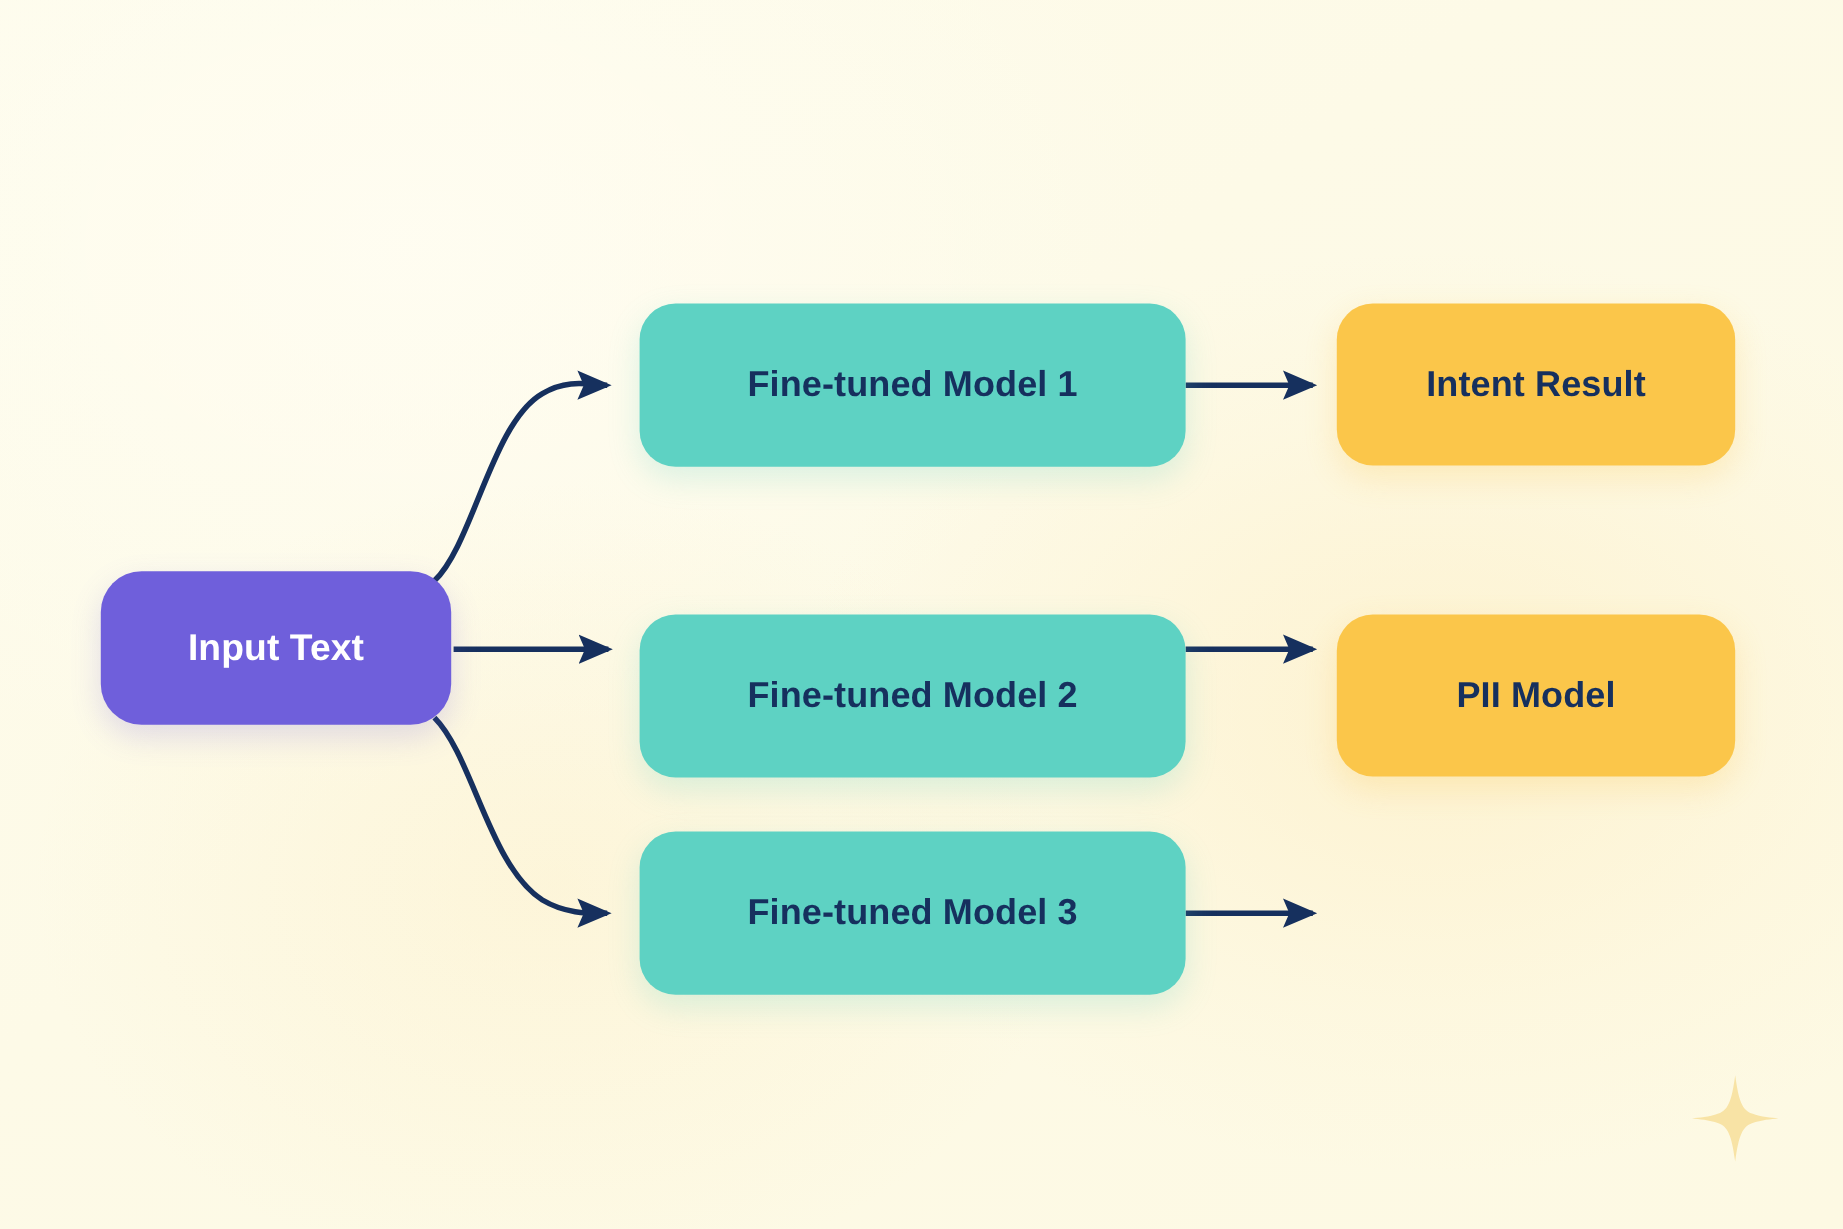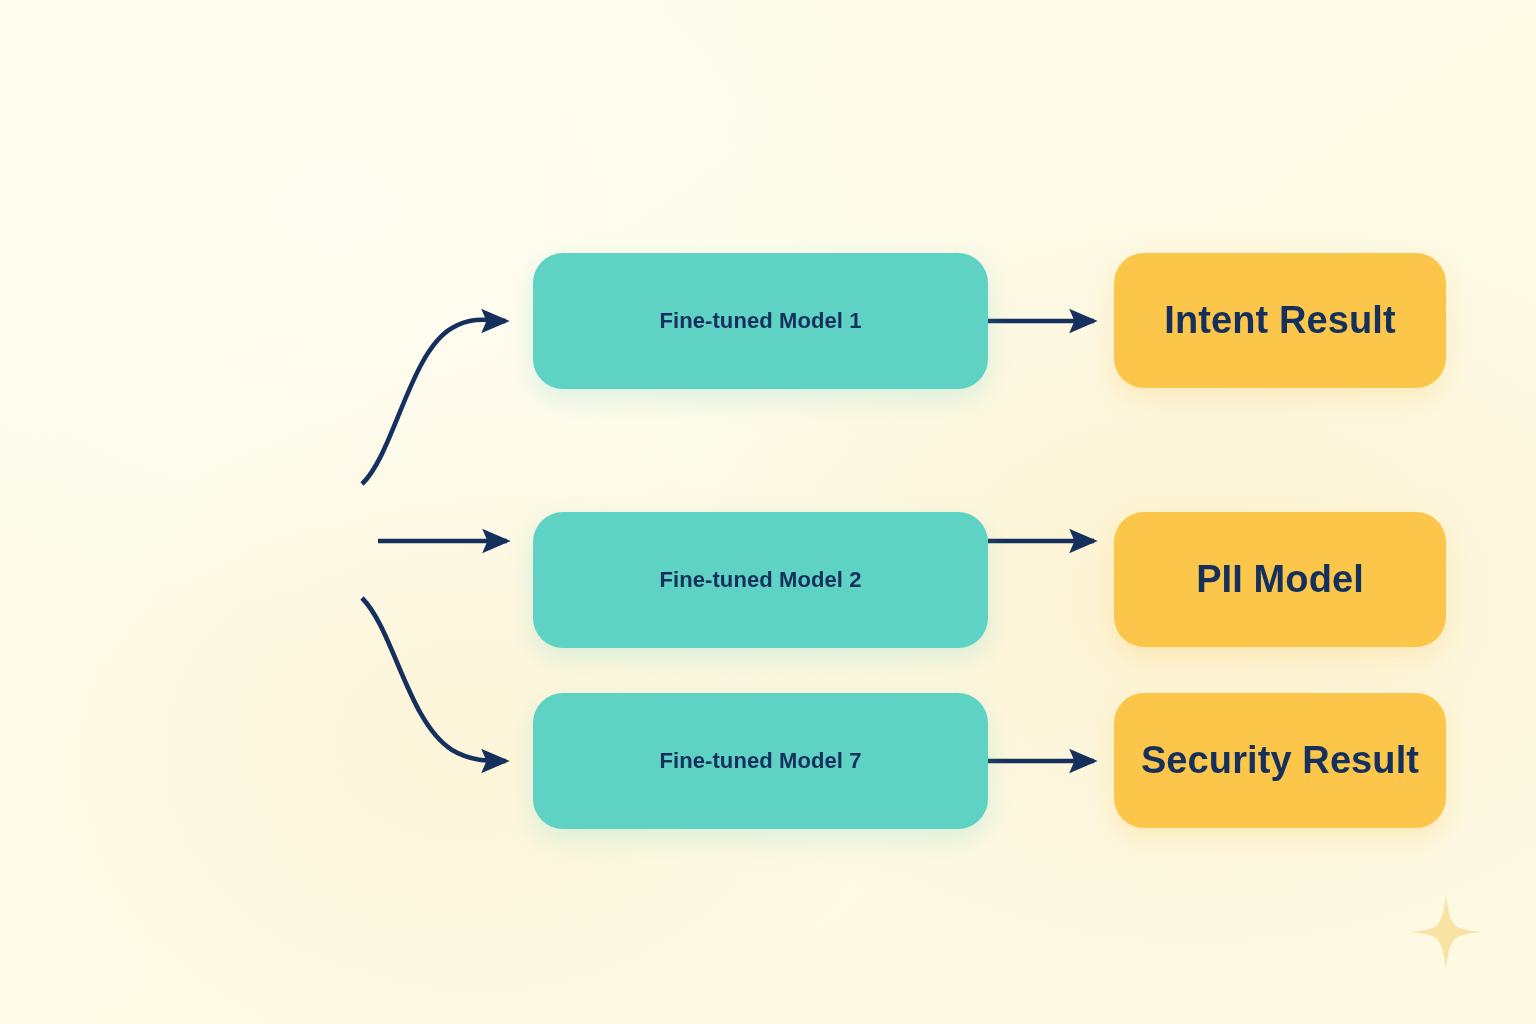--- a/index.html
+++ b/index.html
@@ -49,31 +49,31 @@
     font-size: 31px;
     box-shadow: 0 10px 26px rgba(111,95,219,0.20);
   }
   .node-model {
     width: 455px;
     height: 136px;
     left: 533px;
     border-radius: 30px;
     background: #5ED2C3;
     color: #16305E;
-    font-size: 22px;
+    font-size: 30px;
     box-shadow: 0 10px 26px rgba(94,210,195,0.22);
   }
   .node-result {
     width: 332px;
     height: 135px;
     left: 1114px;
     border-radius: 30px;
     background: #FBC64A;
     color: #16305E;
-    font-size: 38px;
+    font-size: 30px;
     box-shadow: 0 10px 26px rgba(251,198,74,0.24);
   }
   .row-1 { top: 253px; }
   .row-2 { top: 473px; margin-top: 39px; }
   .row-3 { top: 693px; }
   .sparkle {
     position: absolute;
     left: 1406px;
     top: 892px;
     width: 80px;
@@ -96,38 +96,38 @@
     <g fill="none" stroke="#16305E" stroke-width="4.6" stroke-linecap="butt" marker-end="url(#arrowhead)">
       <path d="M 362 484 C 394 454 410 352 452 328 C 474 315 492 321 506 321"></path>
       <path d="M 378 541 L 507 541"></path>
       <path d="M 362 598 C 394 630 408 722 452 750 C 472 762 492 761 506 761"></path>
       <path d="M 988 321 L 1094 321"></path>
       <path d="M 988 541 L 1094 541"></path>
       <path d="M 988 761 L 1094 761"></path>
     </g>
   </svg>
 
+  <div class="node node-input">
+    <span>Input Text</span>
+  </div>
 
   <div class="node node-model row-1">
     <span>Fine-tuned Model 1</span>
   </div>
   <div class="node node-model row-2">
     <span>Fine-tuned Model 2</span>
   </div>
   <div class="node node-model row-3">
-    <span>Fine-tuned Model 7</span>
+    <span>Fine-tuned Model 3</span>
   </div>
 
   <div class="node node-result row-1">
     <span>Intent Result</span>
   </div>
   <div class="node node-result row-2">
     <span>PII Model</span>
-  </div>
-  <div class="node node-result row-3">
-    <span>Security Result</span>
   </div>
 
   <svg class="sparkle" viewBox="0 0 80 80" aria-hidden="true">
     <path d="M 40 4 C 43 26 46 33 54 36 C 62 39 70 39.4 76 40 C 70 40.6 62 41 54 44 C 46 47 43 54 40 76 C 37 54 34 47 26 44 C 18 41 10 40.6 4 40 C 10 39.4 18 39 26 36 C 34 33 37 26 40 4 Z" fill="#F8E3A5"></path>
   </svg>
 
 </div>
 
 </body></html>

